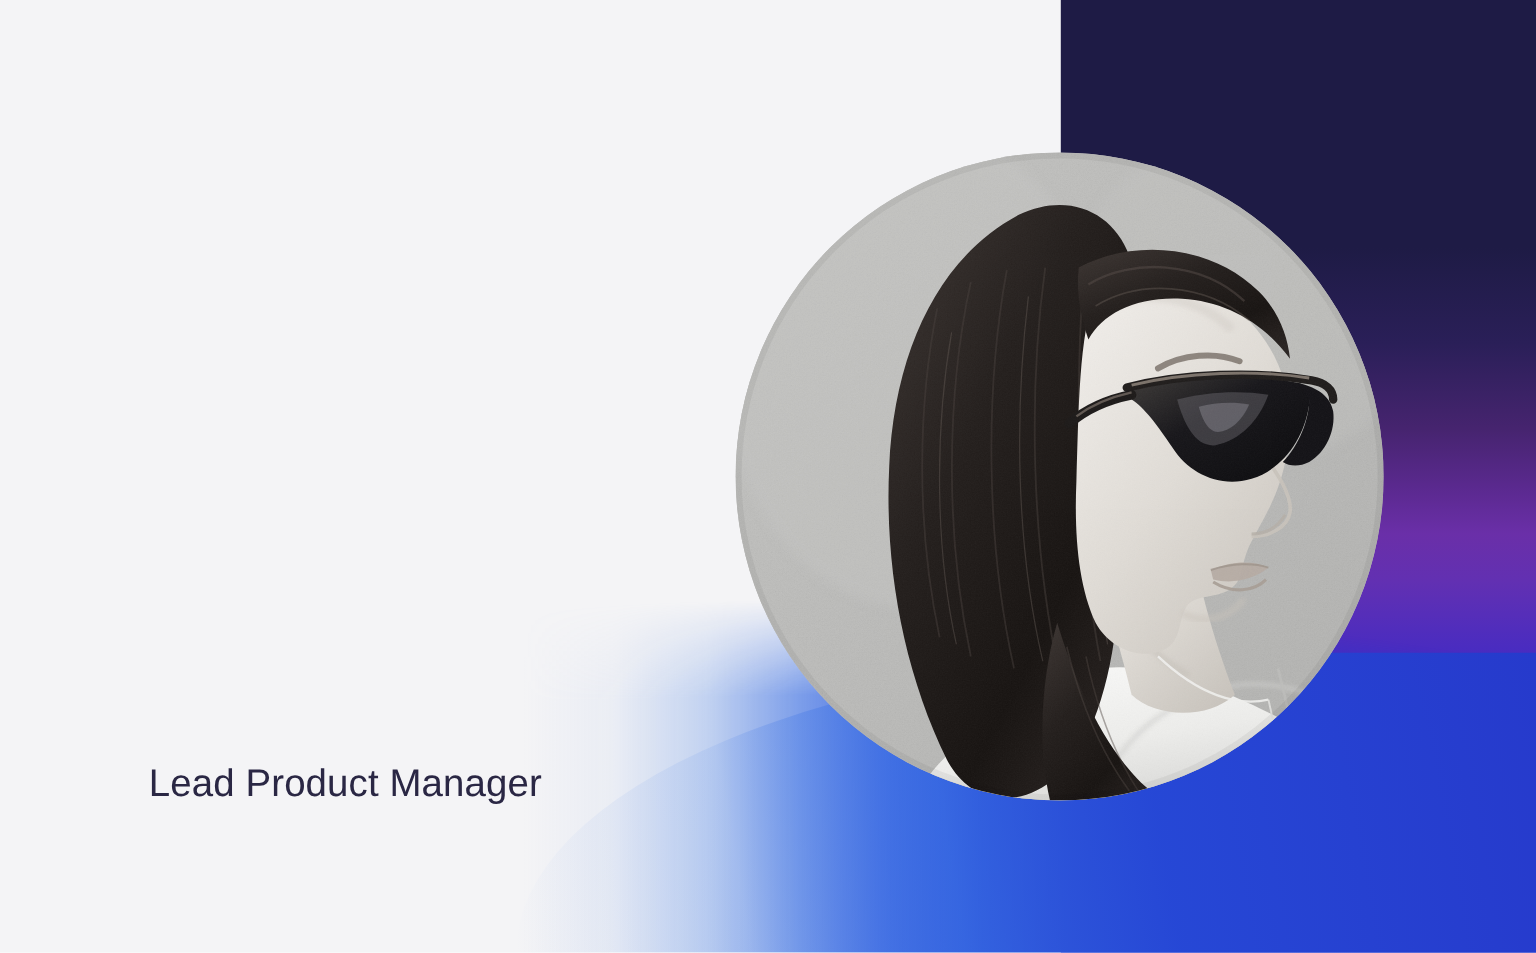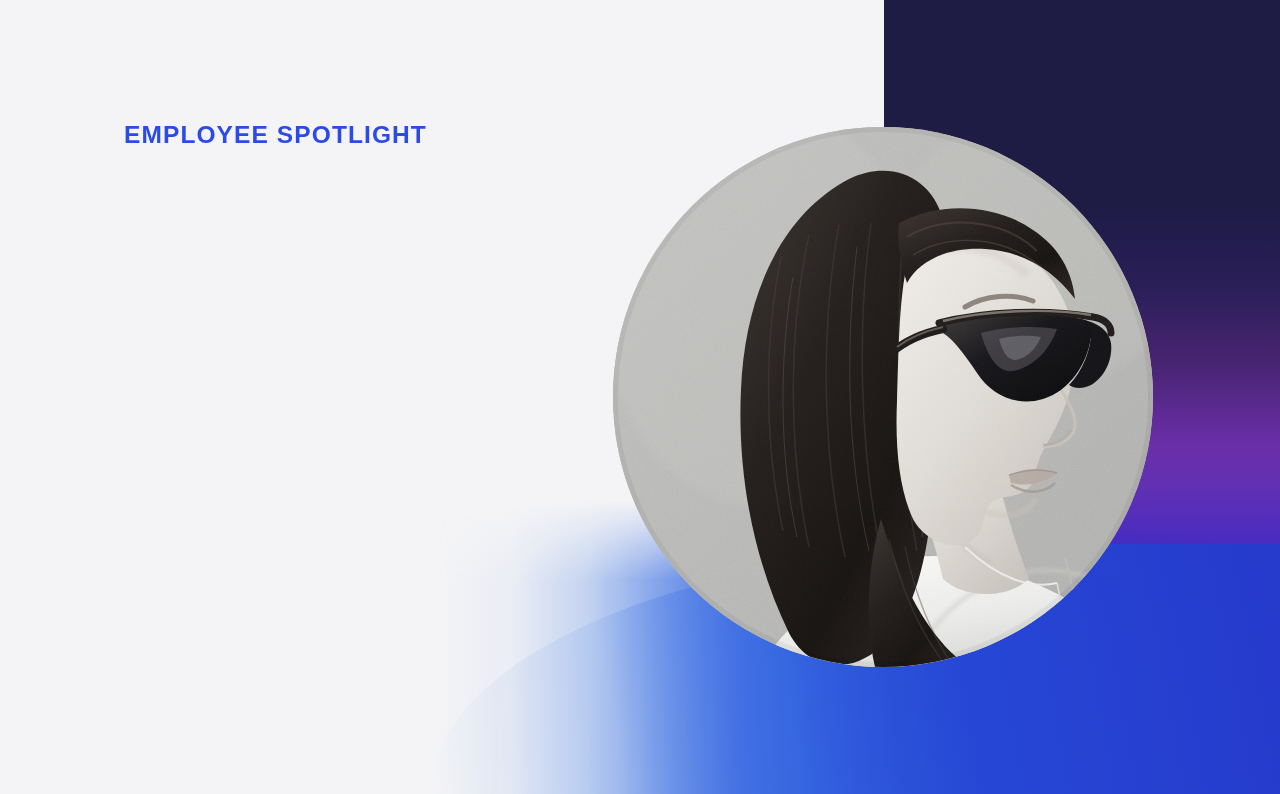--- a/index.html
+++ b/index.html
@@ -263,17 +263,17 @@
       <g stroke="#4f4642" stroke-width="1.3" fill="none" opacity="0.45">
         <path d="M276 412 C 288 462 306 502 328 532"></path>
         <path d="M292 420 C 302 468 318 506 338 536"></path>
       </g>
 
       <circle cx="270" cy="270" r="270" fill="none" stroke="rgba(0,0,0,0.05)" stroke-width="10"></circle>
       <rect width="540" height="540" filter="url(#grain)" opacity="0.28"></rect>
     </svg>
   </div>
 
-  <div class="eyebrow">EMPLOYEE SPOTLIGHT</div>
-
-
+
+
+  <div class="role">Lead Product Manager</div>
 
 </div>
 
 </body></html>

